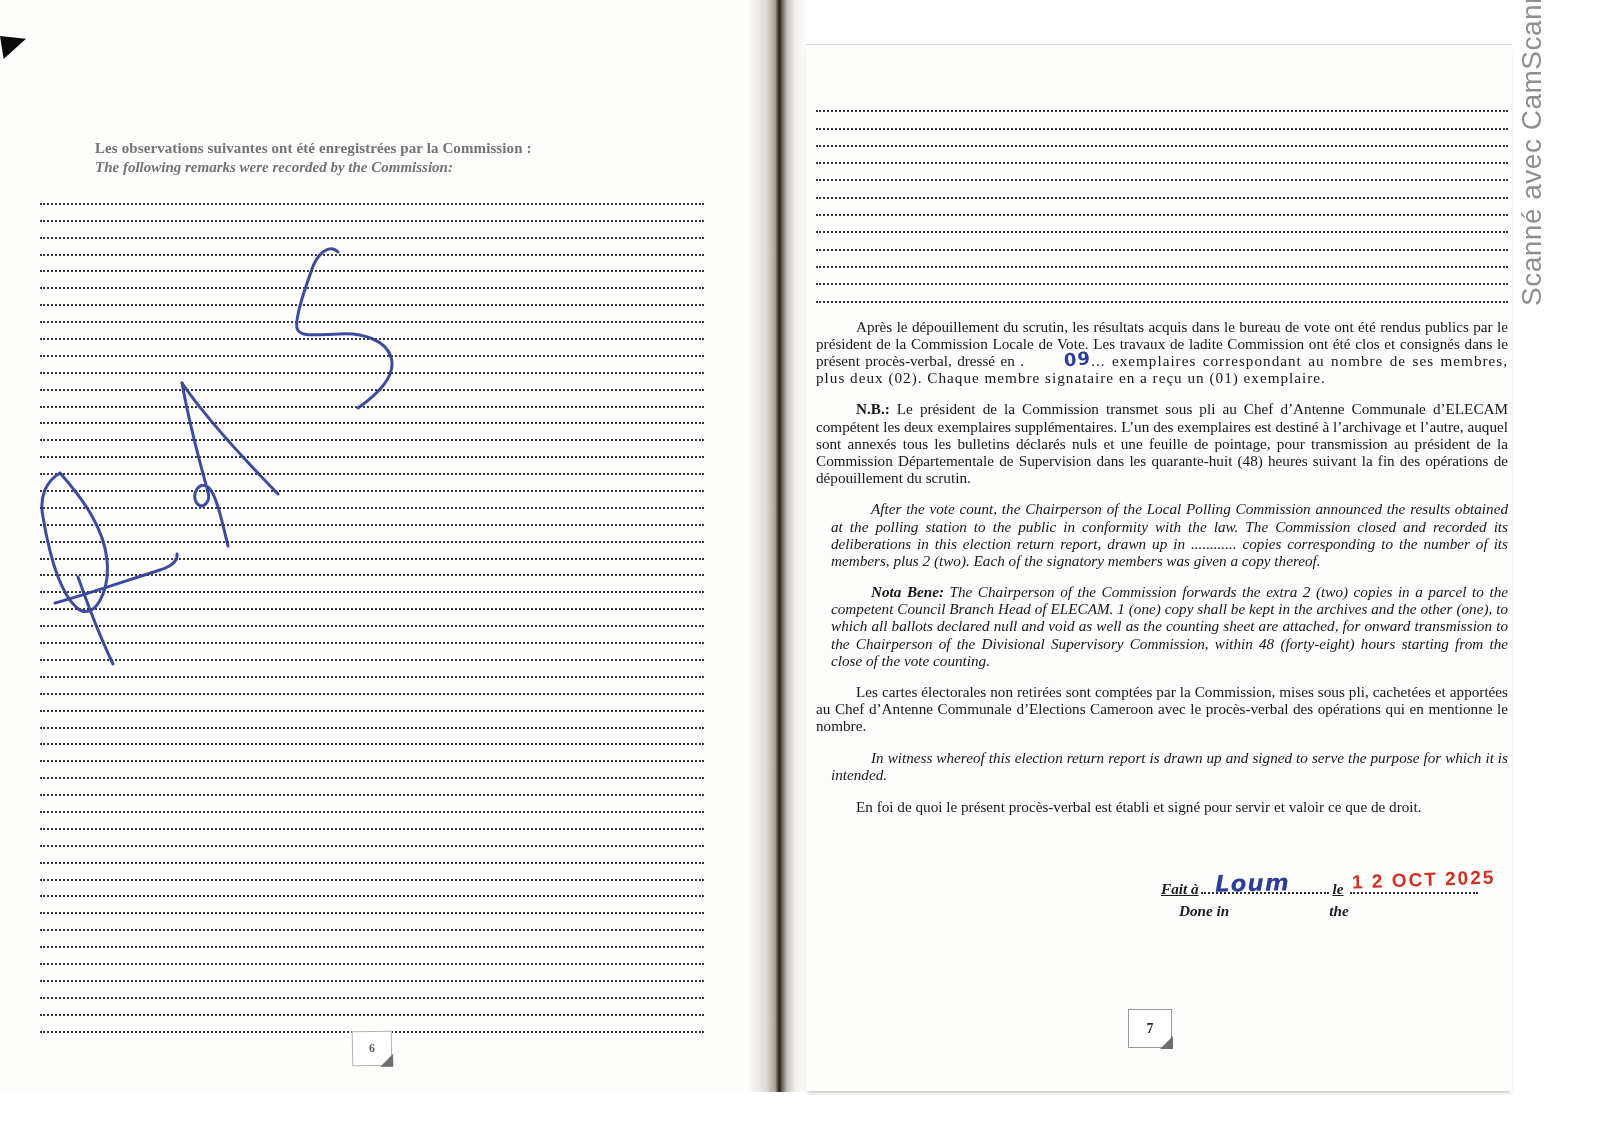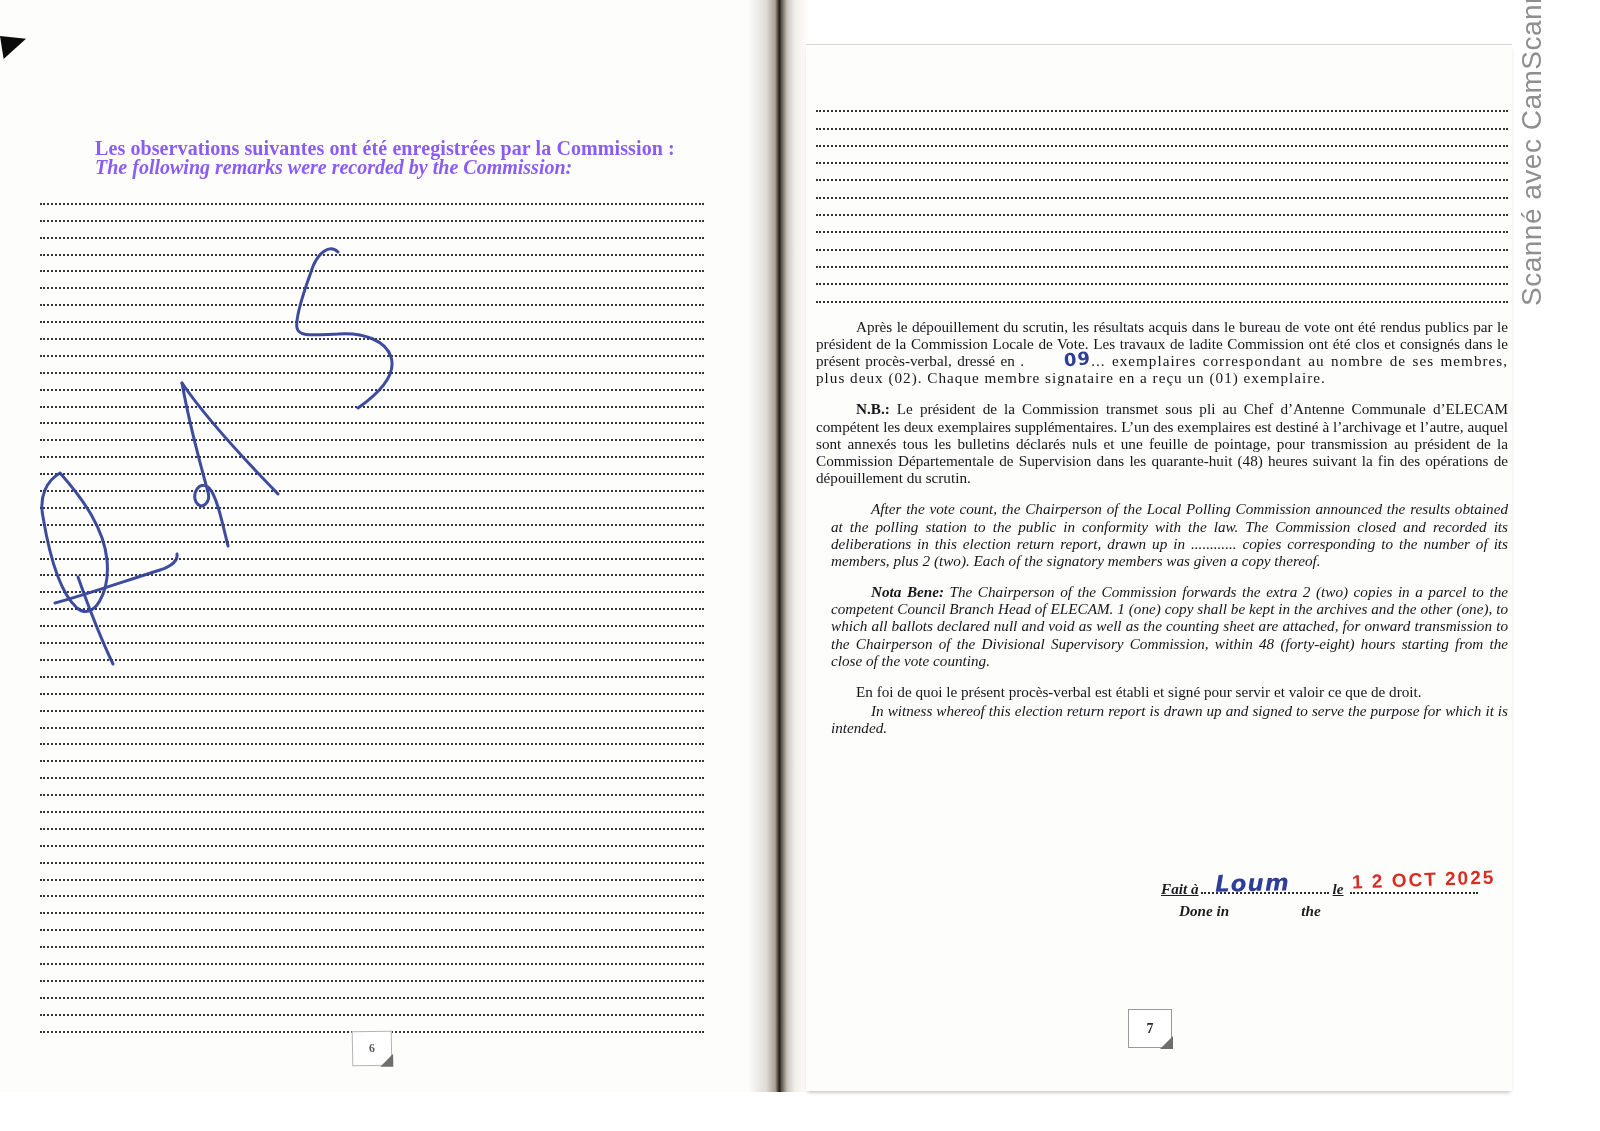--- a/index.html
+++ b/index.html
@@ -3,21 +3,21 @@
 <meta charset="utf-8">
 <style>
   html,body{margin:0;padding:0;background:#ffffff;}
   .screenshot{position:relative;width:1600px;height:1131px;background:#ffffff;overflow:hidden;
               font-family:"Liberation Serif",serif;color:#1b1b20;}
 
   
   .left-page{position:absolute;left:0;top:0;width:757px;height:1092px;background:#fdfdfc;}
   .corner-mark{position:absolute;left:0;top:36px;width:26px;height:23px;background:#0b0b0b;
                clip-path:polygon(0 0,100% 12%,14% 100%);}
-  .lp-header{position:absolute;left:95px;top:139px;line-height:19px;font-size:20px;color:#8b5cf6;}
+  .lp-header{position:absolute;left:95px;top:139px;line-height:19px;font-size:15px;color:#737373;}
   .lp-header .fr{font-weight:bold;letter-spacing:.1px;}
   .lp-header .en{font-weight:bold;font-style:italic;}
   .lp-lines{position:absolute;left:40px;top:188px;width:664px;}
   .lp-lines .rule{height:14.9px;border-bottom:2px dotted #35353c;}
   .rp-lines .rule{height:15.3px;border-bottom:2px dotted #33333a;}
   .ras-svg{position:absolute;left:20px;top:230px;}
 
   
   .gutter{position:absolute;left:748px;top:0;width:62px;height:1092px;
     background:linear-gradient(90deg,rgba(232,229,224,0) 0%,#ddd9d3 30%,#a89f94 44%,
@@ -42,21 +42,21 @@
   .sig-label{font-weight:bold;font-style:italic;}
   .leader{position:relative;display:inline-block;height:13px;border-bottom:2.2px dotted #2a2a30;}
   .place-leader{width:128px;margin:0 4px 0 2px;}
   .date-leader{width:128px;margin-left:6px;}
   .hand-place{position:absolute;left:14px;bottom:-4px;font-family:"DejaVu Sans",sans-serif;
               color:#2e3d96;font-size:23px;font-weight:bold;font-style:italic;transform:rotate(-1deg);
               letter-spacing:1px;}
   .stamp{position:absolute;left:2px;bottom:1px;font-family:"Liberation Sans",sans-serif;
          color:#d32f23;font-size:19px;font-weight:bold;letter-spacing:2px;white-space:nowrap;
          transform:rotate(-2deg);}
-  .done-line{display:flex;font-weight:bold;font-style:italic;margin-top:4px;}
+  .done-line{display:flex;font-weight:bold;font-style:italic;margin-top:4px;gap:28px;}
   .done-in{margin-left:18px;}
   .the{margin-left:72px;}
 
   
   .badge{position:absolute;background:#ffffff;border:1.5px solid #9a9a98;display:flex;
          align-items:center;justify-content:center;font-weight:bold;color:#2a2a2a;}
   .badge .dogear{position:absolute;right:-2px;bottom:-2px;width:0;height:0;border-style:solid;
          border-width:0 0 13px 13px;border-color:transparent transparent #6e6e6e transparent;}
   .badge6{left:352px;top:1031px;width:38px;height:33px;font-size:12px;color:#5c5c5c;
           border-color:#b7b4b0;transform:rotate(-1deg);}
@@ -174,25 +174,26 @@
 
       <div class="rp-text">
         <p class="para fr"><span>Après le dépouillement du scrutin, les résultats acquis dans le bureau de vote ont été rendus publics par le président de la Commission Locale de Vote. Les travaux de ladite Commission ont été clos et consignés dans le présent procès-verbal, dressé en .</span><span class="hand-ink">09</span><span class="dotsm">... exemplaires correspondant au nombre de ses membres, plus deux (02). Chaque membre signataire en a reçu un (01) exemplaire.</span></p>
 
         <p class="para fr"><b class="plabel">N.B.:</b><span> Le président de la Commission transmet sous pli au Chef d’Antenne Communale d’ELECAM compétent les deux exemplaires supplémentaires. L’un des exemplaires est destiné à l’archivage et l’autre, auquel sont annexés tous les bulletins déclarés nuls et une feuille de pointage, pour transmission au président de la Commission Départementale de Supervision dans les quarante-huit (48) heures suivant la fin des opérations de dépouillement du scrutin.</span></p>
 
         <p class="para en">After the vote count, the Chairperson of the Local Polling Commission announced the results obtained at the polling station to the public in conformity with the law. The Commission closed and recorded its deliberations in this election return report, drawn up in ............ copies corresponding to the number of its members, plus 2 (two). Each of the signatory members was given a copy thereof.</p>
 
         <p class="para en"><b class="plabel">Nota Bene:</b><span> The Chairperson of the Commission forwards the extra 2 (two) copies in a parcel to the competent Council Branch Head of ELECAM. 1 (one) copy shall be kept in the archives and the other (one), to which all ballots declared null and void as well as the counting sheet are attached, for onward transmission to the Chairperson of the Divisional Supervisory Commission, within 48 (forty-eight) hours starting from the close of the vote counting.</span></p>
 
-
+        <p class="para fr">Les cartes électorales non retirées sont comptées par la Commission, mises sous pli, cachetées et apportées au Chef d’Antenne Communale d’Elections Cameroon avec le procès-verbal des opérations qui en mentionne le nombre.</p>
+
+
+        <p class="para en">In witness whereof this election return report is drawn up and signed to serve the purpose for which it is intended.</p>
 
         <p class="para fr tight">En foi de quoi le présent procès-verbal est établi et signé pour servir et valoir ce que de droit.</p>
-
-        <p class="para en">In witness whereof this election return report is drawn up and signed to serve the purpose for which it is intended.</p>
       </div>
 
       <div class="sign-block">
         <div class="fait-line">
           <span class="sig-label">Fait à</span>
             <span class="leader place-leader">
               <span class="hand-place">Loum</span>
             </span>
             <span class="sig-label">le</span>
             <span class="leader date-leader">

